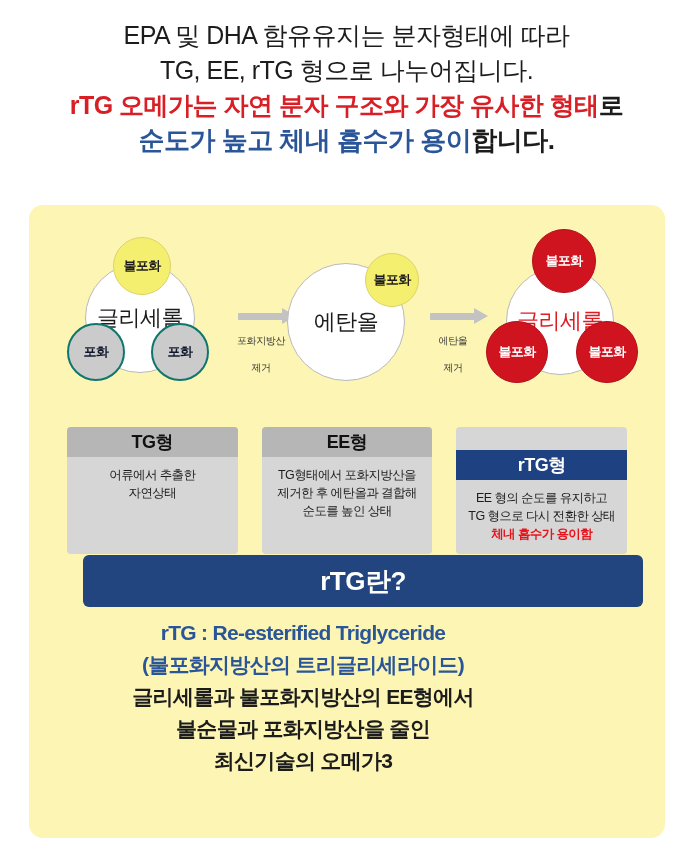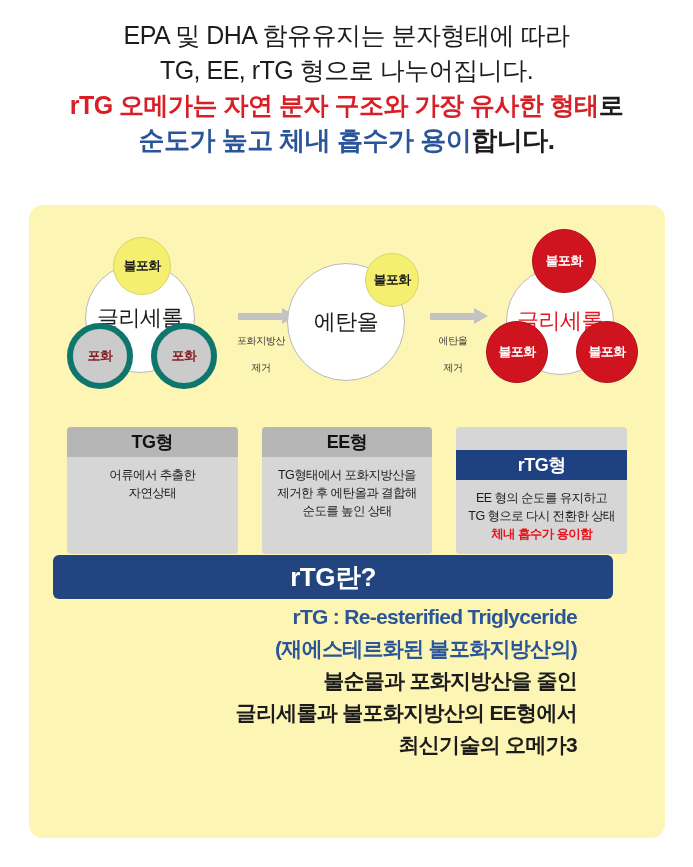--- a/index.html
+++ b/index.html
@@ -99,22 +99,22 @@
     font-weight: 700;
     letter-spacing: -0.6px;
   }
   .unsat {
     background: #f5ef70;
     border: 1px solid #ddd36a;
     color: #1c1c1c;
   }
   .sat {
     background: #cbcbcb;
-    border: 6px solid #0f766e;
-    color: #7f1d1d;
+    border: 2px solid #0f766e;
+    color: #0f172a;
   }
   .unsat-red {
     background: #cf1420;
     border: 1px solid #b00f1a;
     color: #ffffff;
   }
 
   .mol-1 .u-top { left: 46px; top: 0px;  width: 56px; height: 56px; }
   .mol-1 .s-bl  { left: 0px;  top: 86px; width: 54px; height: 54px; }
   .mol-1 .s-br  { left: 84px; top: 86px; width: 54px; height: 54px; }
@@ -201,42 +201,42 @@
     box-sizing: border-box;
   }
   .box-body .hl {
     color: #e8141c;
     font-weight: 700;
   }
 
   
   .banner {
     position: absolute;
-    left: 24px;
+    left: 54px;
     top: 350px;
     width: 560px;
-    height: 44px;
+    height: 52px;
     background: #23457f;
     border-radius: 6px;
     display: flex;
     align-items: center;
     justify-content: center;
     font-size: 26px;
     font-weight: 700;
     color: #ffffff;
     letter-spacing: -0.5px;
   }
 
   
   .footnote {
     position: absolute;
     left: 0;
-    top: 396px;
+    top: 412px;
     width: 548px;
-    text-align: right;
+    text-align: center;
   }
   .fn-line {
     font-size: 21px;
     line-height: 32px;
     letter-spacing: -0.7px;
     color: #1c1c1c;
     font-weight: 700;
     white-space: nowrap;
   }
   .fn-line.blue { color: #2a5699; }
@@ -317,19 +317,19 @@
     </div>
 
   </div>
 
   <div class="banner">
     <span>rTG란?</span>
   </div>
 
   <div class="footnote">
     <div class="fn-line blue">rTG : Re-esterified Triglyceride</div>
-    <div class="fn-line blue">(재에스테르화된 불포화지방산의)</div>
+    <div class="fn-line blue">(불포화지방산의 트리글리세라이드)</div>
+    <div class="fn-line">글리세롤과 불포화지방산의 EE형에서</div>
     <div class="fn-line">불순물과 포화지방산을 줄인</div>
-    <div class="fn-line">글리세롤과 불포화지방산의 EE형에서</div>
     <div class="fn-line">최신기술의 오메가3</div>
   </div>
 
 </div>
 
 </body></html>

